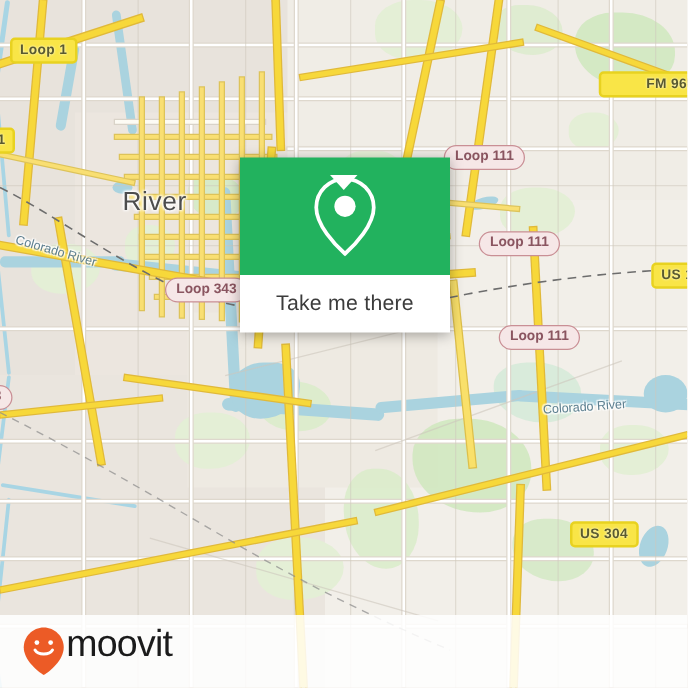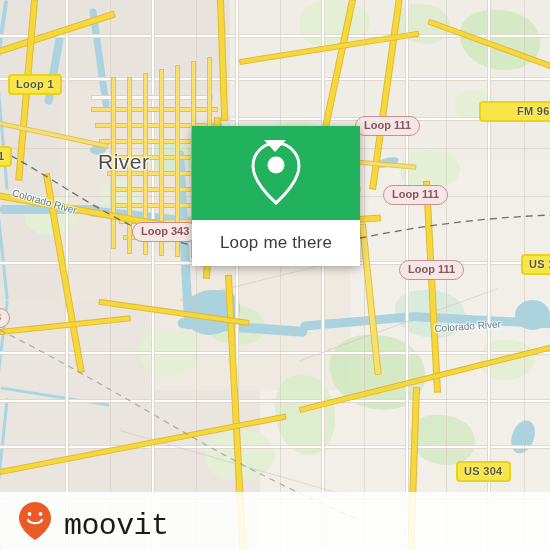--- a/index.html
+++ b/index.html
@@ -22,21 +22,21 @@
   .trunk{background:#f9df72;box-shadow:0 0 0 1px #ddc35a;}
   .sec{background:#fdfbf4;box-shadow:0 0 0 1px #d9d3c8;}
   .min{background:#ffffff;box-shadow:0 0 0 1px #ded8cd;}
   .thin{background:#cdc7bc;}
   .rivs{background:#a8d5e4;}
 
   
   .shield{position:absolute;background:#f9e547;border:2px solid #e8d220;border-radius:4px;
           color:#5a5a2e;font-size:11px;font-weight:bold;letter-spacing:.3px;
           padding:1px 6px 2px;white-space:nowrap;line-height:14px;
-          text-shadow:0 0 2px #fff;margin-top:44px;}
+          text-shadow:0 0 2px #fff;}
   .loop{position:absolute;background:#f6e7e7;border:1.5px solid #c98f95;border-radius:11px;
         color:#8a5560;font-size:11px;font-weight:bold;padding:1px 8px 2px;white-space:nowrap;
         line-height:15px;}
   .citylabel{position:absolute;color:#4d4d4d;font-size:21px;letter-spacing:.5px;
              text-shadow:1px 1px 2px #fff,-1px -1px 2px #fff,1px -1px 2px #fff,-1px 1px 2px #fff;
              white-space:nowrap;}
   .riverlabel{position:absolute;color:#5d7f90;font-size:10px;white-space:nowrap;
               text-shadow:1px 1px 1px #fff,-1px -1px 1px #fff,1px -1px 1px #fff,-1px 1px 1px #fff;}
 
   
@@ -52,21 +52,21 @@
   
   #attrib{position:absolute;left:0;right:0;top:468px;height:24px;background:rgba(255,255,255,.78);
           display:flex;align-items:center;}
   #attrib span{font-size:12.5px;color:#2b2b2b;padding-left:9px;}
 
   
   #bottombar{position:absolute;left:0;right:0;top:492px;height:58px;background:rgba(255,255,255,.86);
              display:flex;align-items:center;justify-content:space-between;padding:0 18px;
              box-sizing:border-box;}
   #place-name{font-size:17px;color:#2d2d2d;letter-spacing:.1px;}
-  #brand{display:flex;align-items:flex-end;gap:12px;font-family:Liberation Mono, monospace;}
+  #brand{display:flex;align-items:flex-start;gap:1px;}
   #brand-word{font-size:30px;color:#1b1b1b;letter-spacing:-.6px;line-height:30px;font-weight:400;}
 </style>
 </head>
 <body>
 
 <div id="app">
 
   <div id="map">
 
     <div class="land" style="left:0;top:0;width:550px;height:550px;background:#f2efe9;"></div>
@@ -207,21 +207,21 @@
   </div>
 
   <div id="popup">
     <div id="popup-head">
       <svg width="54" height="66" viewBox="0 0 54 66">
         <path d="M27 3 C14.3 3 4 13.3 4 26 C4 40 19 56 27 63 C35 56 50 40 50 26 C50 13.3 39.7 3 27 3 Z" fill="none" stroke="#ffffff" stroke-width="3"></path>
         <circle cx="27" cy="25" r="8.5" fill="#ffffff"></circle>
       </svg>
     </div>
     <div id="popup-foot">
-      <span>Loop me there</span>
+      <span>Take me there</span>
     </div>
   </div>
   <div id="popup-arrow"></div>
 
 
   <div id="bottombar">
     <div id="brand">
       <svg width="34" height="40" viewBox="0 0 34 40">
         <path d="M17 1 C8.2 1 1 8.2 1 17 C1 27 12 36 17 39 C22 36 33 27 33 17 C33 8.2 25.8 1 17 1 Z" fill="#ec5b26"></path>
         <circle cx="11.5" cy="13" r="1.9" fill="#ffffff"></circle>

